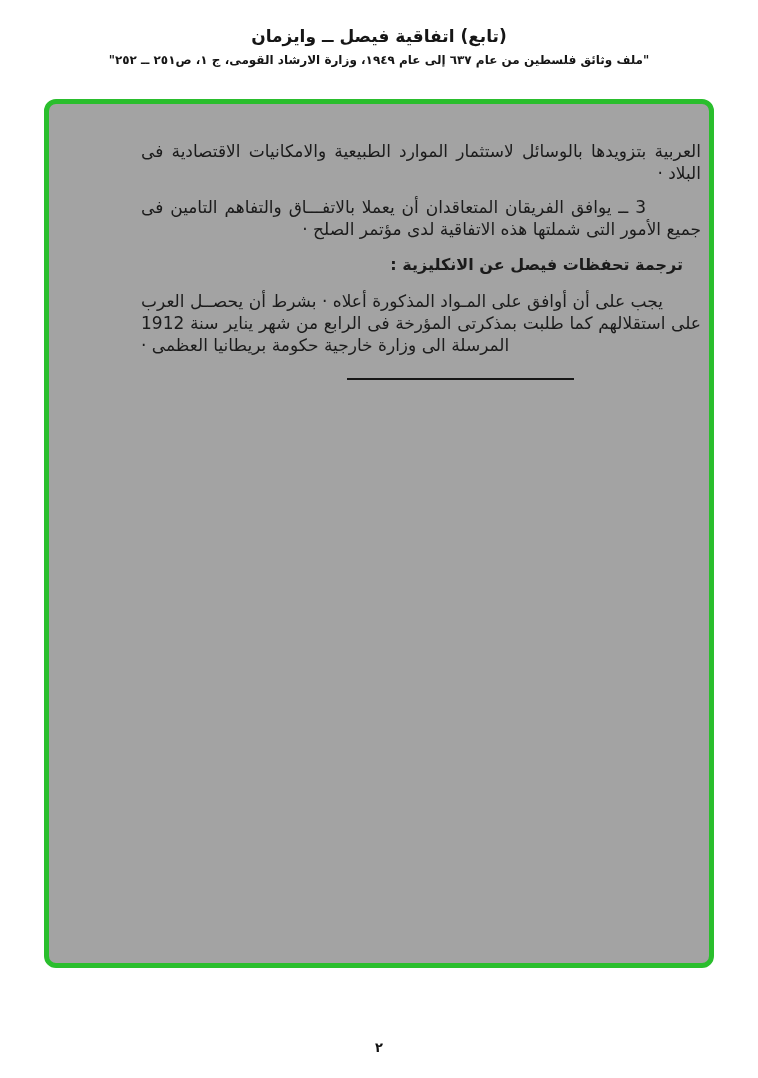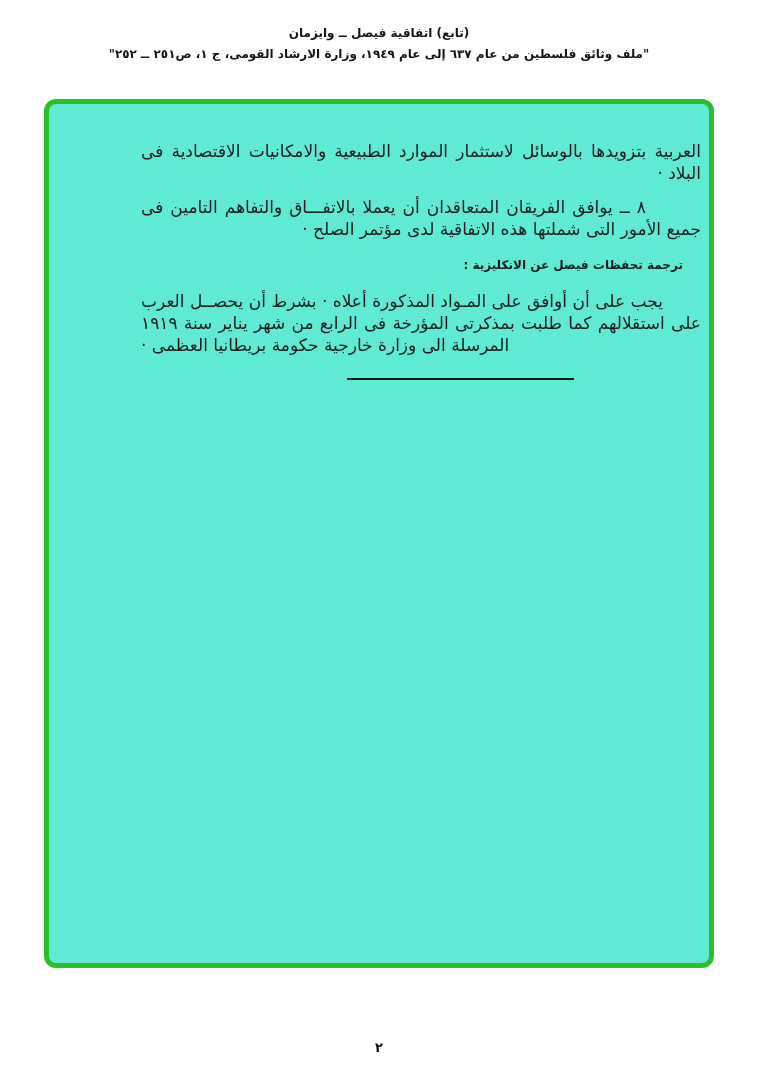--- a/index.html
+++ b/index.html
@@ -19,59 +19,59 @@
   .header {
     position: absolute;
     top: 26px;
     left: 0;
     width: 758px;
     direction: rtl;
     text-align: center;
     color: #161616;
   }
   .header-title {
-    font-size: 12px;
+    font-size: 17px;
     font-weight: bold;
     letter-spacing: 0.2px;
   }
   .header-source {
     margin-top: 7px;
     font-size: 12px;
     font-weight: bold;
   }
   
   .frame {
     position: absolute;
     left: 44px;
     top: 99px;
     width: 660px;
     height: 859px;
     border: 5px solid #2abe2d;
     border-radius: 12px;
-    background: #5eead4;
+    background: #a3a3a3;
   }
   
   .content {
     direction: rtl;
     margin: 36px 8px 0 92px;
     width: 560px;
     font-size: 17px;
     line-height: 22px;
     color: #1b1b1b;
     text-align: justify;
   }
   .content p {
     margin: 0 0 12px 0;
   }
   p.num-indent   { text-indent: 55px; }  
   p.small-indent { text-indent: 38px; }  
   p.last-left    { text-align-last: left; } 
   .section-heading {
     font-weight: bold;
-    font-size: 12px;
+    font-size: 16px;
     text-indent: 18px;
     margin: 14px 0 14px 0 !important;
   }
   .divider {
     border: none;
     height: 2px;
     background: #171717;
     width: 227px;
     margin: 22px 127px 0 0;
   }
@@ -95,26 +95,26 @@
   <div class="header">
     <div class="header-title">(تابع) اتفاقية فيصل ــ وايزمان</div>
     <div class="header-source">"ملف وثائق فلسطين من عام ٦٣٧ إلى عام ١٩٤٩، وزارة الارشاد القومى، ج ١، ص٢٥١ ــ ٢٥٢"</div>
   </div>
 
   <div class="frame" style="border-color: rgb(42, 190, 45);">
     <div class="content">
 
       <p>العربية بتزويدها بالوسائل لاستثمار الموارد الطبيعية والامكانيات الاقتصادية فى البلاد ·</p>
 
-      <p class="num-indent">٨ ــ يوافق الفريقان المتعاقدان أن يعملا بالاتفـــاق والتفاهم التامين فى جميع الأمور التى شملتها هذه الاتفاقية لدى مؤتمر الصلح ·</p>
+      <p class="num-indent">3 ــ يوافق الفريقان المتعاقدان أن يعملا بالاتفـــاق والتفاهم التامين فى جميع الأمور التى شملتها هذه الاتفاقية لدى مؤتمر الصلح ·</p>
 
 
       <p class="section-heading">ترجمة تحفظات فيصل عن الانكليزية :</p>
 
-      <p class="small-indent last-left">يجب على أن أوافق على المـواد المذكورة أعلاه · بشرط أن يحصــل العرب على استقلالهم كما طلبت بمذكرتى المؤرخة فى الرابع من شهر يناير سنة ١٩١٩ المرسلة الى وزارة خارجية حكومة بريطانيا العظمى ·</p>
+      <p class="small-indent last-left">يجب على أن أوافق على المـواد المذكورة أعلاه · بشرط أن يحصــل العرب على استقلالهم كما طلبت بمذكرتى المؤرخة فى الرابع من شهر يناير سنة 1912 المرسلة الى وزارة خارجية حكومة بريطانيا العظمى ·</p>
 
 
       <hr class="divider">
 
     </div>
   </div>
 
   <div class="page-number">٢</div>
 
 </div>

